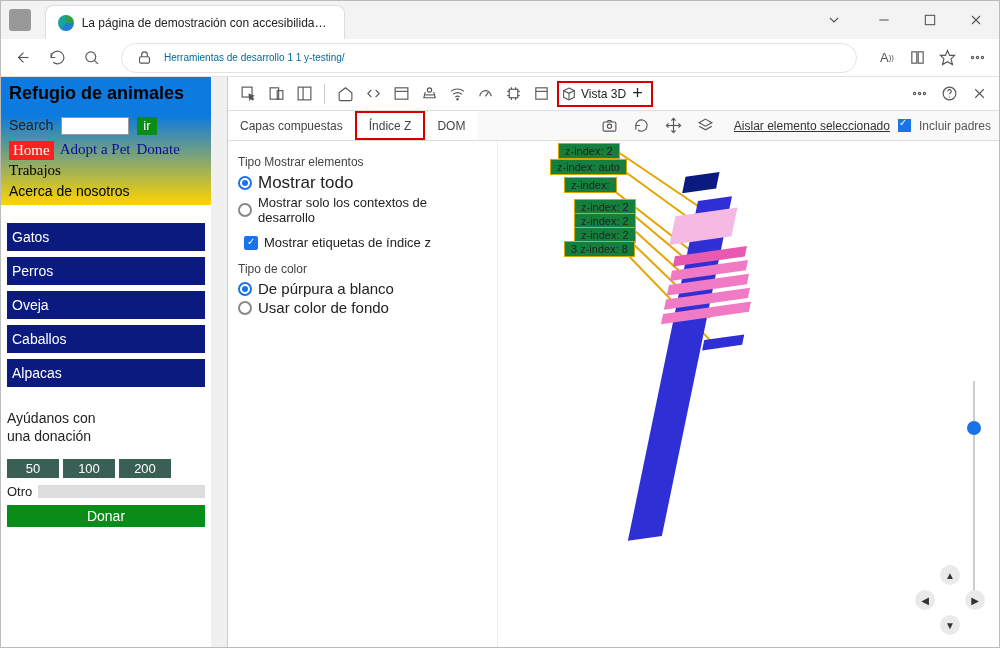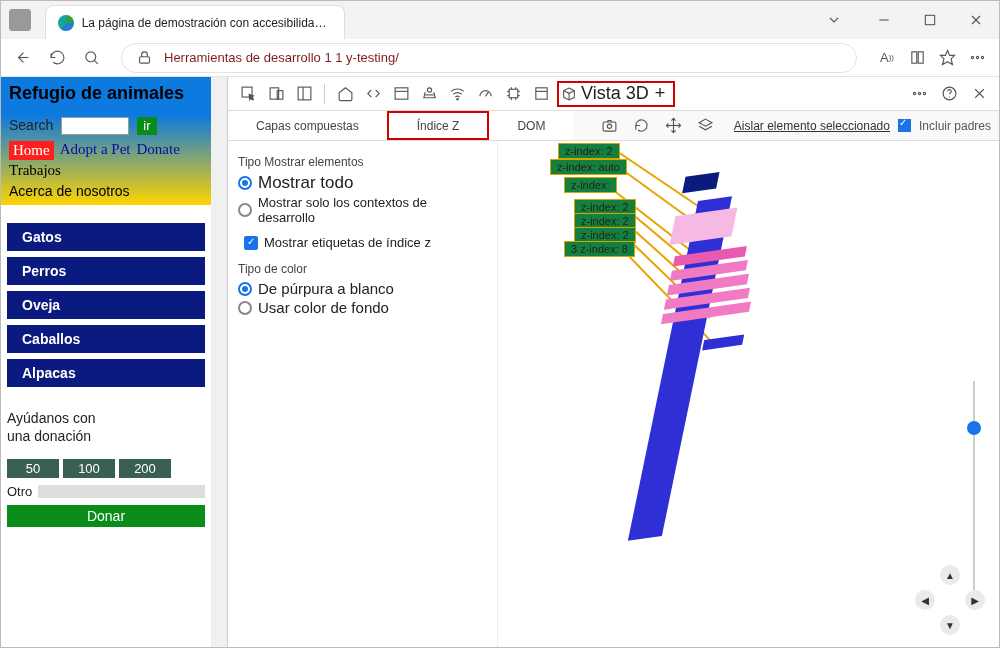--- a/index.html
+++ b/index.html
@@ -12,63 +12,63 @@
   .edgeicon { width:16px; height:16px; border-radius:50%; background: conic-gradient(#2ea043 0 25%, #1f7dd6 25% 60%, #1aa39c 60% 100%); }
   .tab-title { font-size:12px; white-space:nowrap; overflow:hidden; text-overflow:ellipsis; }
   .winbtns { margin-left:auto; display:flex; }
   .winbtn { width:46px; height:38px; display:flex; align-items:center; justify-content:center; color:#333; font-size:13px; cursor:pointer; }
   .chev { font-size:13px; color:#666; margin-right:4px; }
 
   
   .urlbar { height:38px; display:flex; align-items:center; gap:14px; padding:0 12px; border-bottom:1px solid #e3e3e3; }
   .ubicon { width:20px; height:20px; display:flex; align-items:center; justify-content:center; color:#555; cursor:pointer; }
   .urlbox { flex:1; height:30px; border:1px solid #e3e3e3; border-radius:16px; display:flex; align-items:center; gap:10px; padding:0 12px; margin:0 6px; }
-  .urltext { font-size:13px; color:#7f1d1d; }
+  .urltext { font-size:10px; color:#0369a1; }
   .rightactions { display:flex; gap:10px; }
 
   
   .main { display:flex; height:calc(648px - 38px - 38px); position:relative; }
   .scrollgutter { width:16px; background:#f0f0f0; }
 
   
   .page { width:210px; background:#fff; display:flex; flex-direction:column; font-family: Arial, sans-serif; }
   .hero { background: linear-gradient(#0d7adf 0 30%, #ffd400 100%); padding:6px 8px 6px 8px; }
   .hero h1 { font-size:18px; font-weight:bold; color:#000; }
   .searchrow { display:flex; gap:8px; margin-top:13px;}
   .searchrow label{ font-size:14px;}
   .searchrow input { width:68px; height:18px; border:1px solid #999; background:#fff; }
   .go { background:#0a8c18; color:#fff; padding:1px 6px; font-size:13px; }
   .navlinks { margin-top:6px; display:flex; flex-wrap:wrap; gap:2px 6px; }
   .navlinks span { font-family: "Comic Sans MS", cursive; color:#0b0b9d; font-size:15px; }
   .home { background:#ff1f1f; color:#fff !important; padding:1px 4px; }
   .about { display:block; font-size:14px; color:#000; margin-top:4px; }
 
   .catlist { margin-top:18px; padding:0 6px; display:flex; flex-direction:column; gap:6px; }
-  .catlist a { background:#0a1a7e; color:#fff; padding:6px 15px; text-decoration:none; font-size:14px;font-weight:bold; }
+  .catlist a { background:#0a1a7e; color:#fff; padding:6px 5px; text-decoration:none; font-size:14px; }
 
   .donate { padding:10px 6px; margin-top:12px;}
   .donate p { font-size:14px; line-height:18px; }
   .dbtns { display:flex; gap:4px; margin-top:14px;}
   .dbtns span { background:#3a6055; color:#fff; width:52px; text-align:center; padding:2px 0; font-size:13px; }
   .otro { margin-top:6px; font-size:13px; display:flex; align-items:center; gap:6px;}
   .otro .bar{ flex:1; height:13px; background:#ddd;}
   .gobtn { background:#0a8c18; color:#fff; text-align:center; padding:3px 0; margin-top:6px; font-size:14px;}
 
   
   .devtools { flex:1; border-left:1px solid #ccc; display:flex; flex-direction:column; min-width:0; }
   .dt-top { height:34px; border-bottom:1px solid #ddd; display:flex; align-items:center; padding:0 8px; gap:4px; }
   .dt-top .sep { width:1px; height:20px; background:#ccc; margin:0 4px;}
   .dicon { width:24px; height:24px; display:flex; align-items:center; justify-content:center; color:#555; }
   .vista-badge { border:2px solid #d40000; padding:0 8px 0 2px; display:flex; align-items:center; gap:4px; height:26px;}
-  .vista-badge span.t { font-size:18px;}
+  .vista-badge span.t { font-size:12px;}
   .plus { font-size:18px; margin-left:2px;}
   .dt-right { margin-left:auto; display:flex; gap:6px; align-items:center;}
 
   .dt-tabs { height:30px; border-bottom:1px solid #ddd; display:flex; align-items:stretch; }
-  .ttab { padding:0 28px; font-size:12px; color:#444; display:flex; align-items:center; cursor:pointer;}
+  .ttab { padding:0 12px; font-size:12px; color:#444; display:flex; align-items:center; cursor:pointer;}
   .ttab.sel { border:2px solid #d40000; font-weight:500;}
   .dt-subbar { flex:1; display:flex; align-items:center; justify-content:flex-end; gap:8px; padding-right:8px; background:#f9f9f9;}
   .isolate { font-size:12px; text-decoration:underline; color:#333;}
   .chk { width:13px; height:13px; background:#1a73e8; display:inline-block; position:relative;}
   .chk::after{content:"✓"; color:#fff; font-size:10px; position:absolute; top:-2px; left:1px;}
   .padres { font-size:12px; color:#555;}
 
   .dt-body { flex:1; display:flex; min-height:0;}
   .controls { width:270px; padding:14px 10px; font-size:13px; color:#222; border-right:1px solid #eee;}
   .controls h4 { font-size:12px; font-weight:normal; color:#444; margin-bottom:4px;}

